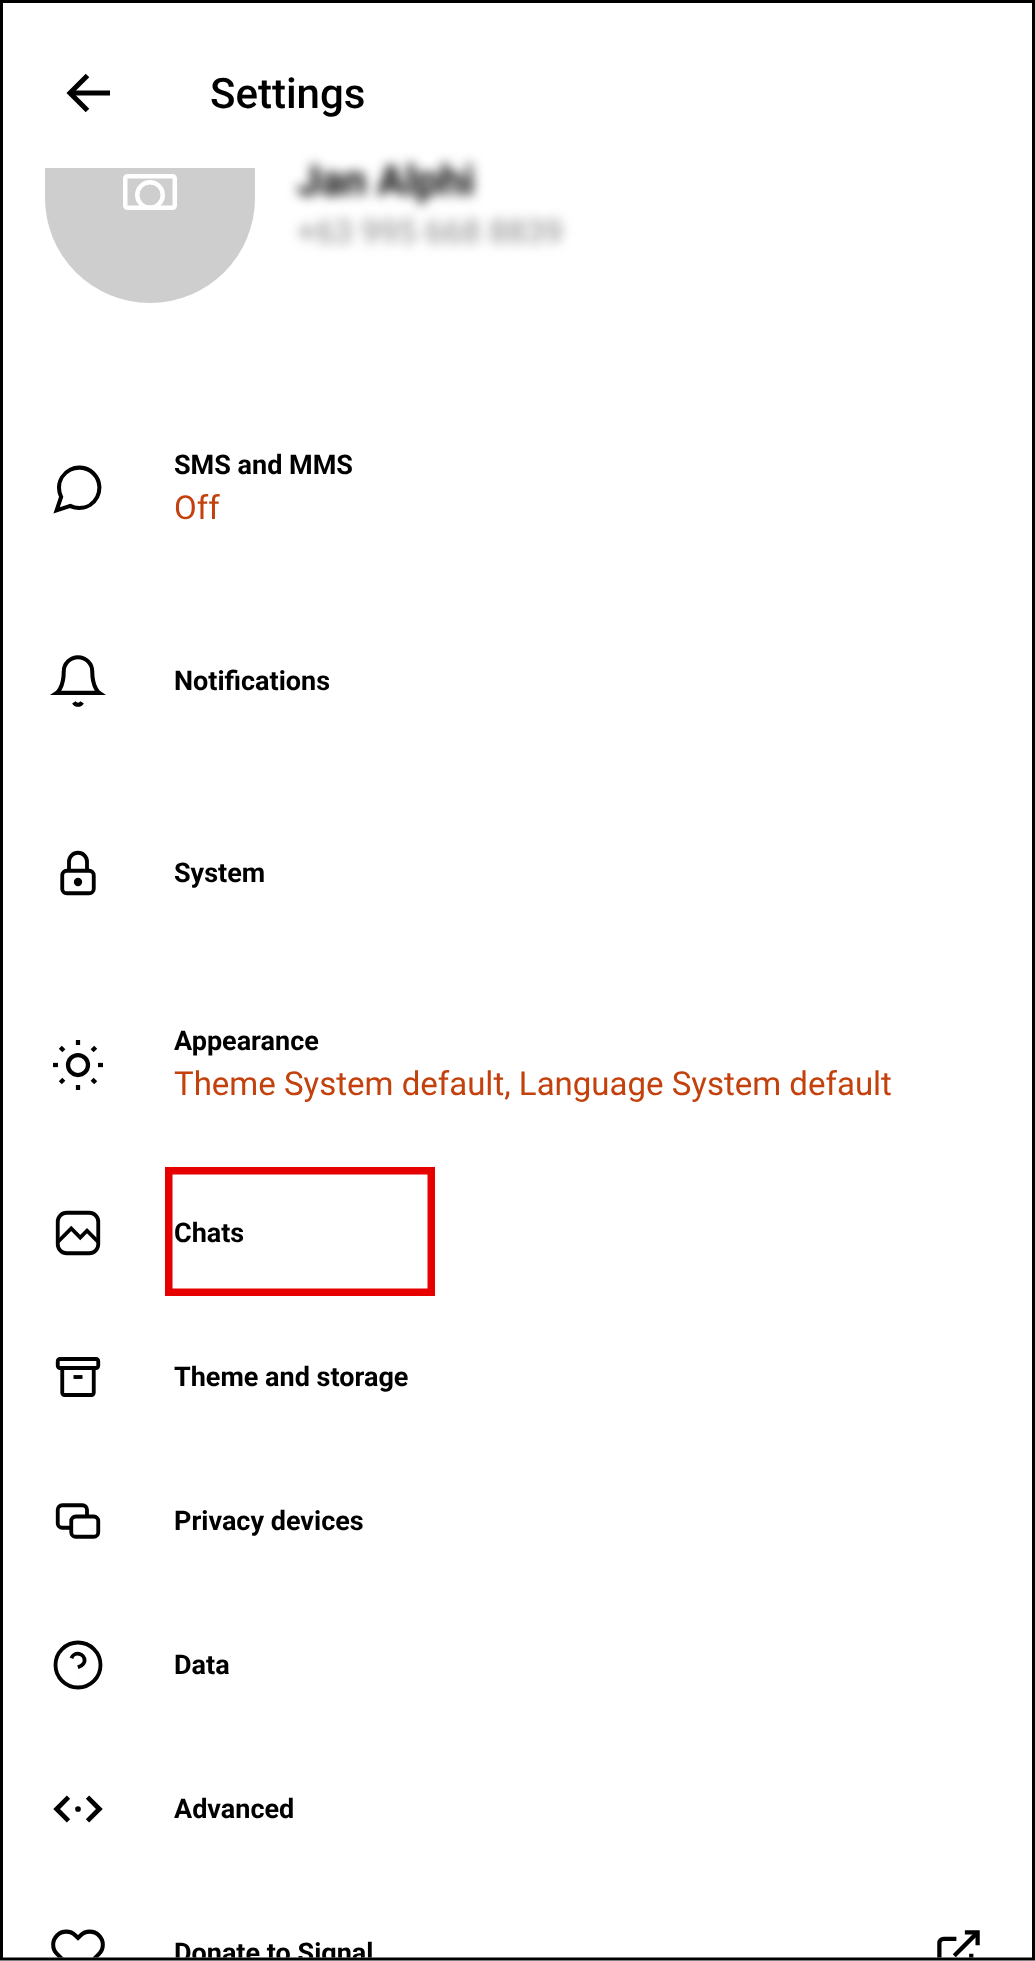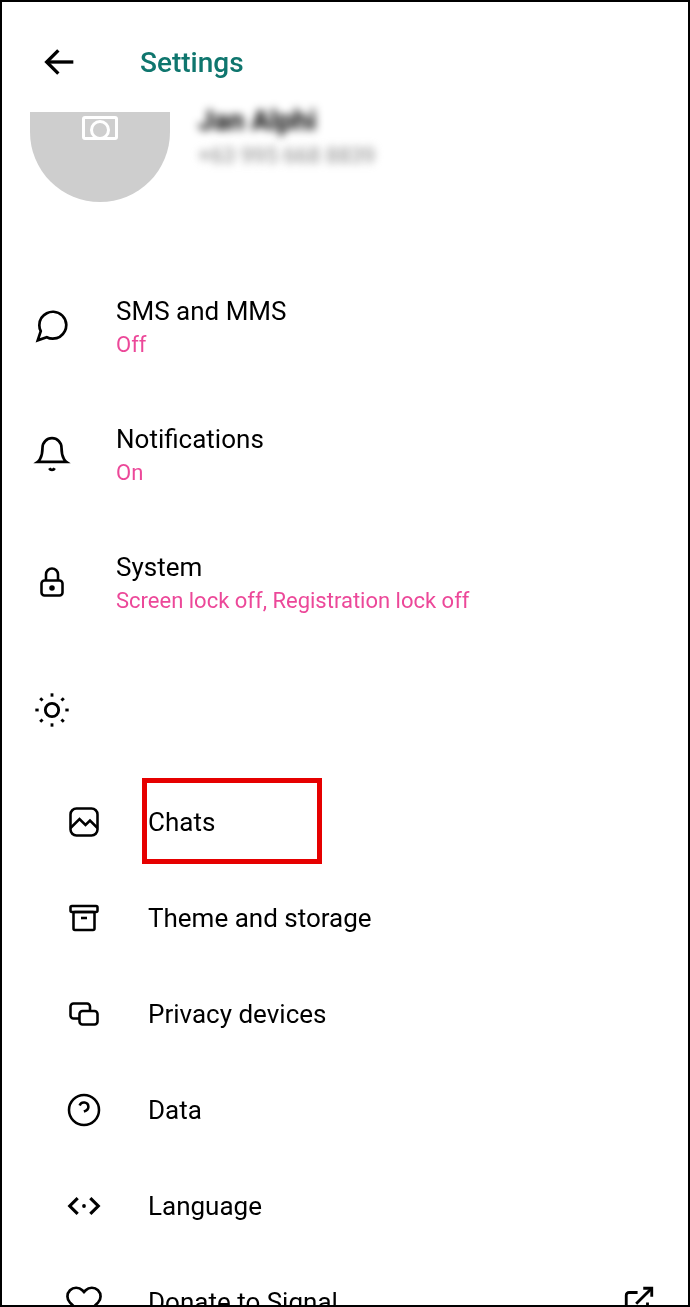--- a/index.html
+++ b/index.html
@@ -24,21 +24,21 @@
       width: 40px;
       height: 40px;
       display: flex;
       align-items: center;
       justify-content: center;
     }
     .header-title {
       font-size: 28px;
       font-weight: 500;
       margin-left: 60px;
-      color: #0f766e;
+      color: #000000;
     }
     .profile-section {
       display: flex;
       align-items: flex-start;
       padding: 0 30px 30px 28px;
       position: relative;
     }
     .avatar {
       width: 140px;
       height: 90px;
@@ -89,42 +89,41 @@
     }
     .settings-item {
       display: flex;
       align-items: center;
       padding: 0 30px;
       min-height: 128px;
       cursor: pointer;
     }
     .settings-item.compact {
       min-height: 96px;
-      margin-left: 32px;
     }
     .item-icon {
       width: 40px;
       height: 40px;
       display: flex;
       align-items: center;
       justify-content: center;
       flex-shrink: 0;
     }
     .item-content {
       margin-left: 44px;
       flex: 1;
     }
     .item-title {
-      font-size: 26px;
+      font-size: 18px;
       color: #000;
-      font-weight: 400;
+      font-weight: 700;
     }
     .item-subtitle {
       font-size: 22px;
-      color: #ec4899;
+      color: #c2410c;
       margin-top: 6px;
     }
     .highlight-box {
       position: absolute;
       border: 5px solid #e60000;
       pointer-events: none;
     }
     .external-icon {
       margin-left: auto;
       width: 36px;
@@ -170,52 +169,54 @@
 
   <div class="settings-item">
     <div class="item-icon">
       <svg width="38" height="38" viewBox="0 0 24 24" fill="none" stroke="#000" stroke-width="1.7">
         <path d="M18 8A6 6 0 0 0 6 8c0 7-3 9-3 9h18s-3-2-3-9"></path>
         <path d="M13.73 21a2 2 0 0 1-3.46 0"></path>
       </svg>
     </div>
     <div class="item-content">
       <div class="item-title">Notifications</div>
-      <div class="item-subtitle">On</div>
     </div>
   </div>
 
   <div class="settings-item">
     <div class="item-icon">
       <svg width="36" height="36" viewBox="0 0 24 24" fill="none" stroke="#000" stroke-width="1.7">
         <rect x="5" y="11" width="14" height="10" rx="2" ry="2"></rect>
         <path d="M8 11V7a4 4 0 0 1 8 0v4"></path>
         <circle cx="12" cy="16" r="1" fill="#000"></circle>
       </svg>
     </div>
     <div class="item-content">
       <div class="item-title">System</div>
-      <div class="item-subtitle">Screen lock off, Registration lock off</div>
     </div>
   </div>
 
   <div class="settings-item">
     <div class="item-icon">
       <svg width="40" height="40" viewBox="0 0 24 24" fill="none" stroke="#000" stroke-width="1.7">
         <circle cx="12" cy="12" r="4"></circle>
         <line x1="12" y1="2" x2="12" y2="4"></line>
         <line x1="12" y1="20" x2="12" y2="22"></line>
         <line x1="4.93" y1="4.93" x2="6.34" y2="6.34"></line>
         <line x1="17.66" y1="17.66" x2="19.07" y2="19.07"></line>
         <line x1="2" y1="12" x2="4" y2="12"></line>
         <line x1="20" y1="12" x2="22" y2="12"></line>
         <line x1="4.93" y1="19.07" x2="6.34" y2="17.66"></line>
         <line x1="17.66" y1="6.34" x2="19.07" y2="4.93"></line>
       </svg>
     </div>
+    <div class="item-content">
+      <div class="item-title">Appearance</div>
+      <div class="item-subtitle">Theme System default, Language System default</div>
+    </div>
   </div>
 
   <div class="settings-item compact" style="position:relative;">
     <div class="item-icon">
       <svg width="36" height="36" viewBox="0 0 24 24" fill="none" stroke="#000" stroke-width="1.7">
         <rect x="3" y="3" width="18" height="18" rx="4" ry="4"></rect>
         <polyline points="3 16 9 10 13 14 16 11 21 16"></polyline>
       </svg>
     </div>
     <div class="item-content">
@@ -264,21 +265,21 @@
 
   <div class="settings-item compact">
     <div class="item-icon">
       <svg width="38" height="38" viewBox="0 0 24 24" fill="none" stroke="#000" stroke-width="2">
         <polyline points="8 7 3 12 8 17"></polyline>
         <polyline points="16 7 21 12 16 17"></polyline>
         <circle cx="12" cy="12" r="1.2" fill="#000" stroke="none"></circle>
       </svg>
     </div>
     <div class="item-content">
-      <div class="item-title">Language</div>
+      <div class="item-title">Advanced</div>
     </div>
   </div>
 
   <div class="settings-item compact">
     <div class="item-icon">
       <svg width="38" height="38" viewBox="0 0 24 24" fill="none" stroke="#000" stroke-width="1.7">
         <path d="M20.84 4.61a5.5 5.5 0 0 0-7.78 0L12 5.67l-1.06-1.06a5.5 5.5 0 0 0-7.78 7.78l1.06 1.06L12 21.23l7.78-7.78 1.06-1.06a5.5 5.5 0 0 0 0-7.78z"></path>
       </svg>
     </div>
     <div class="item-content">

